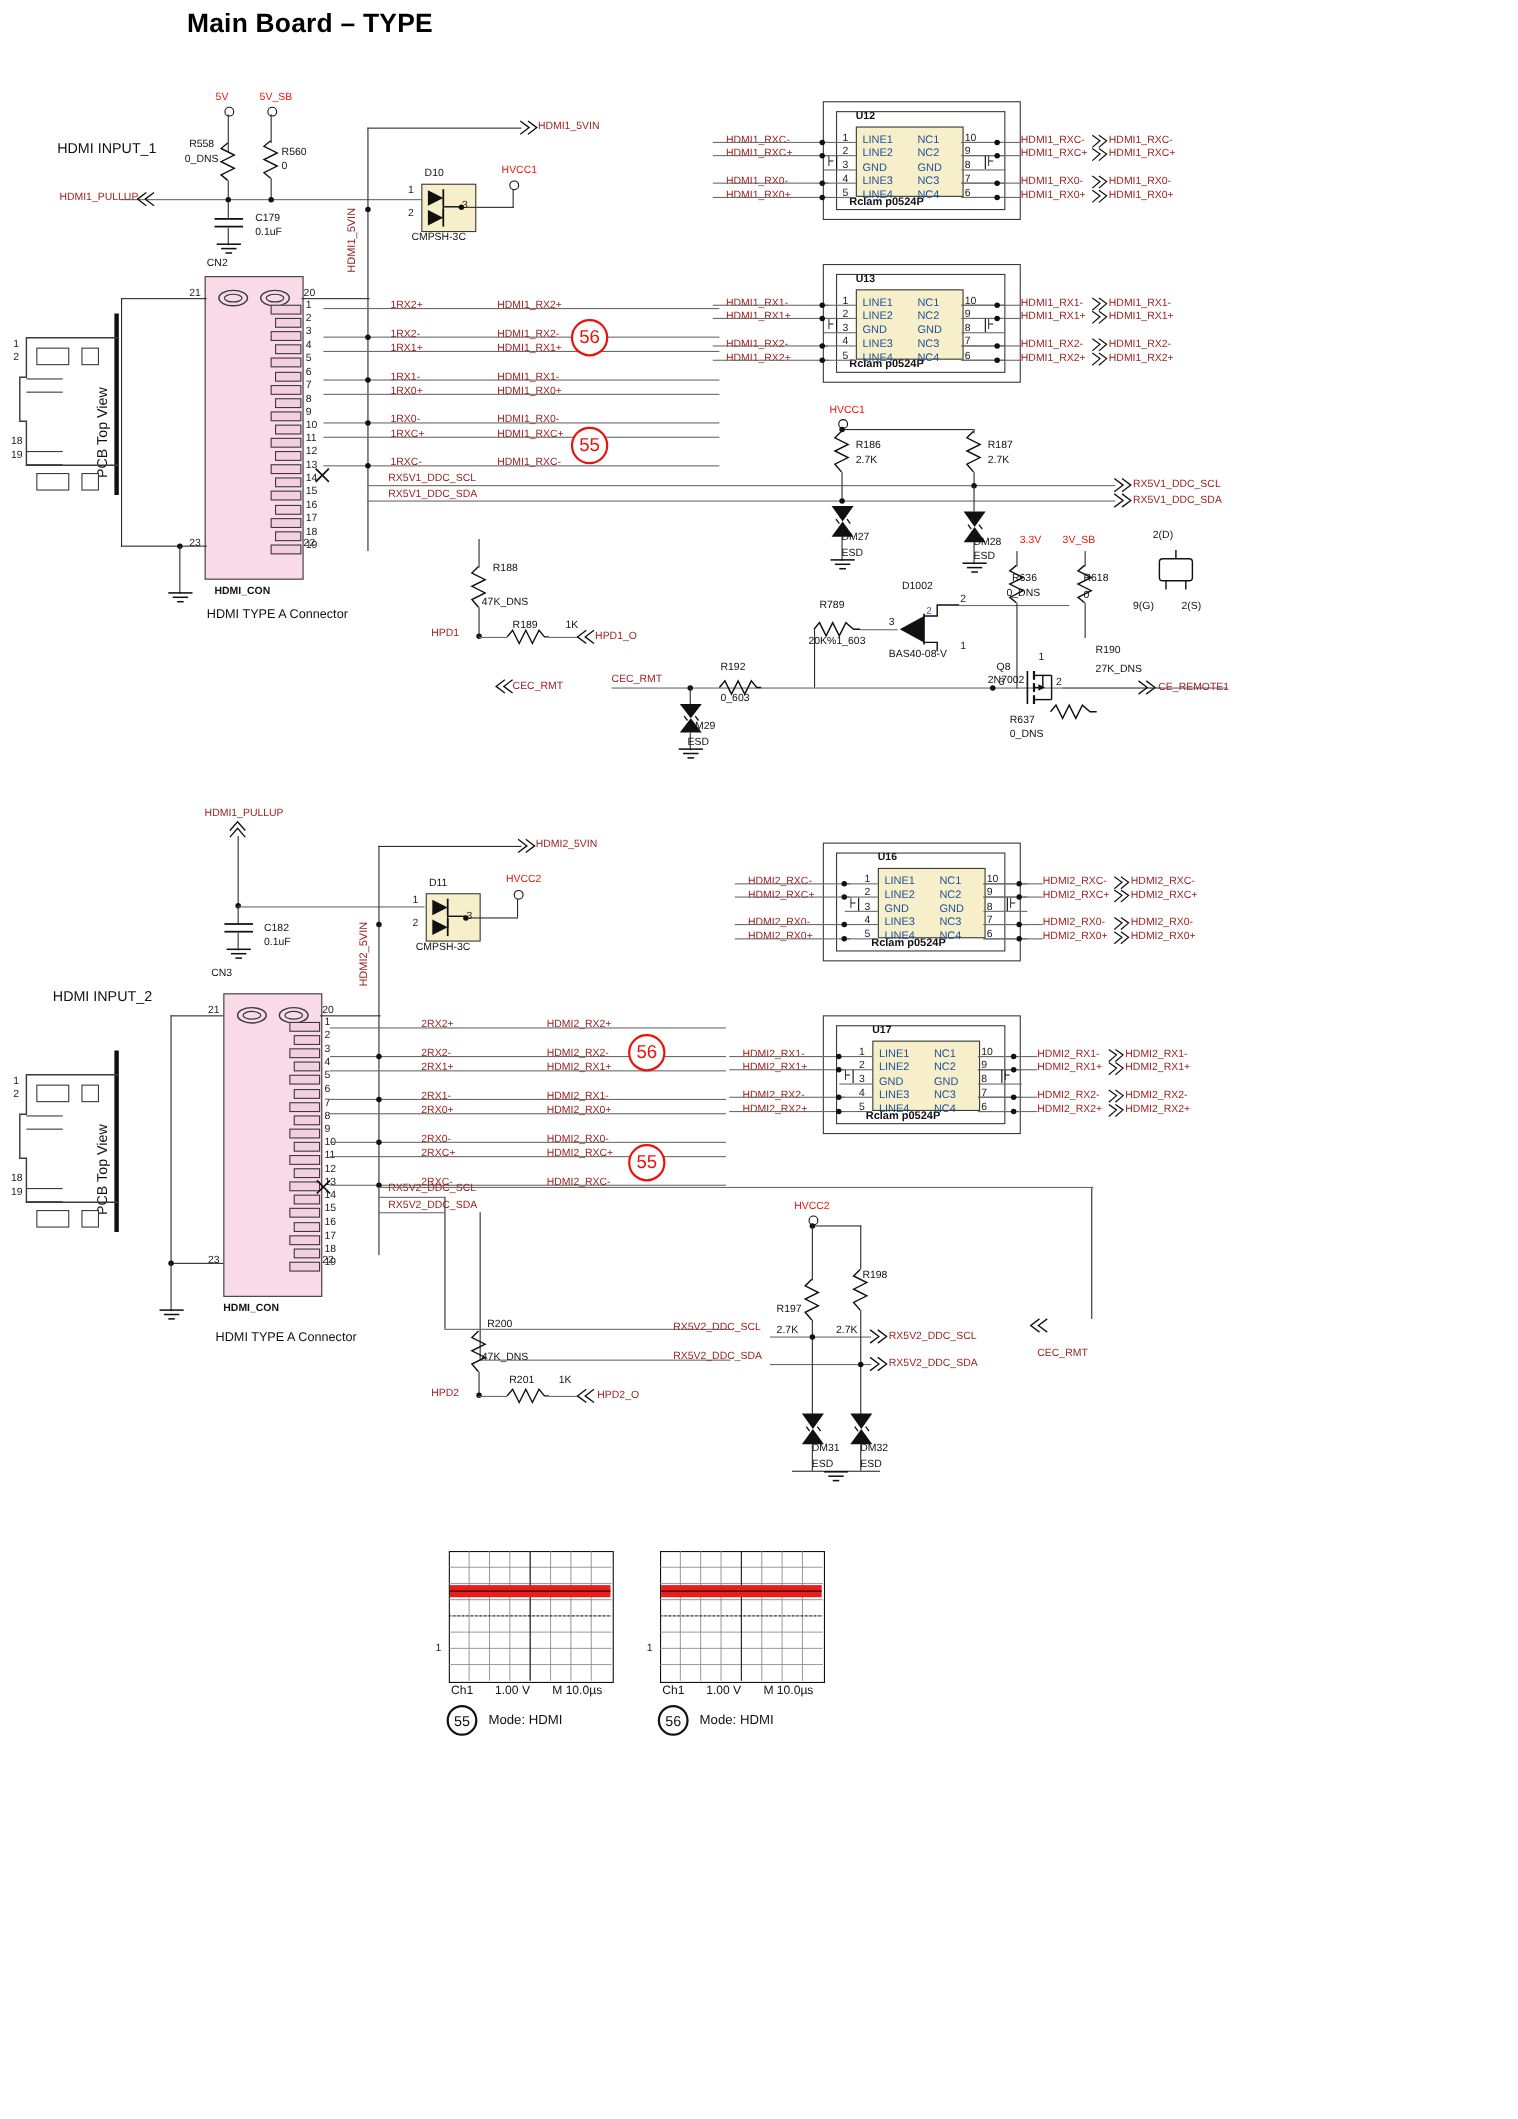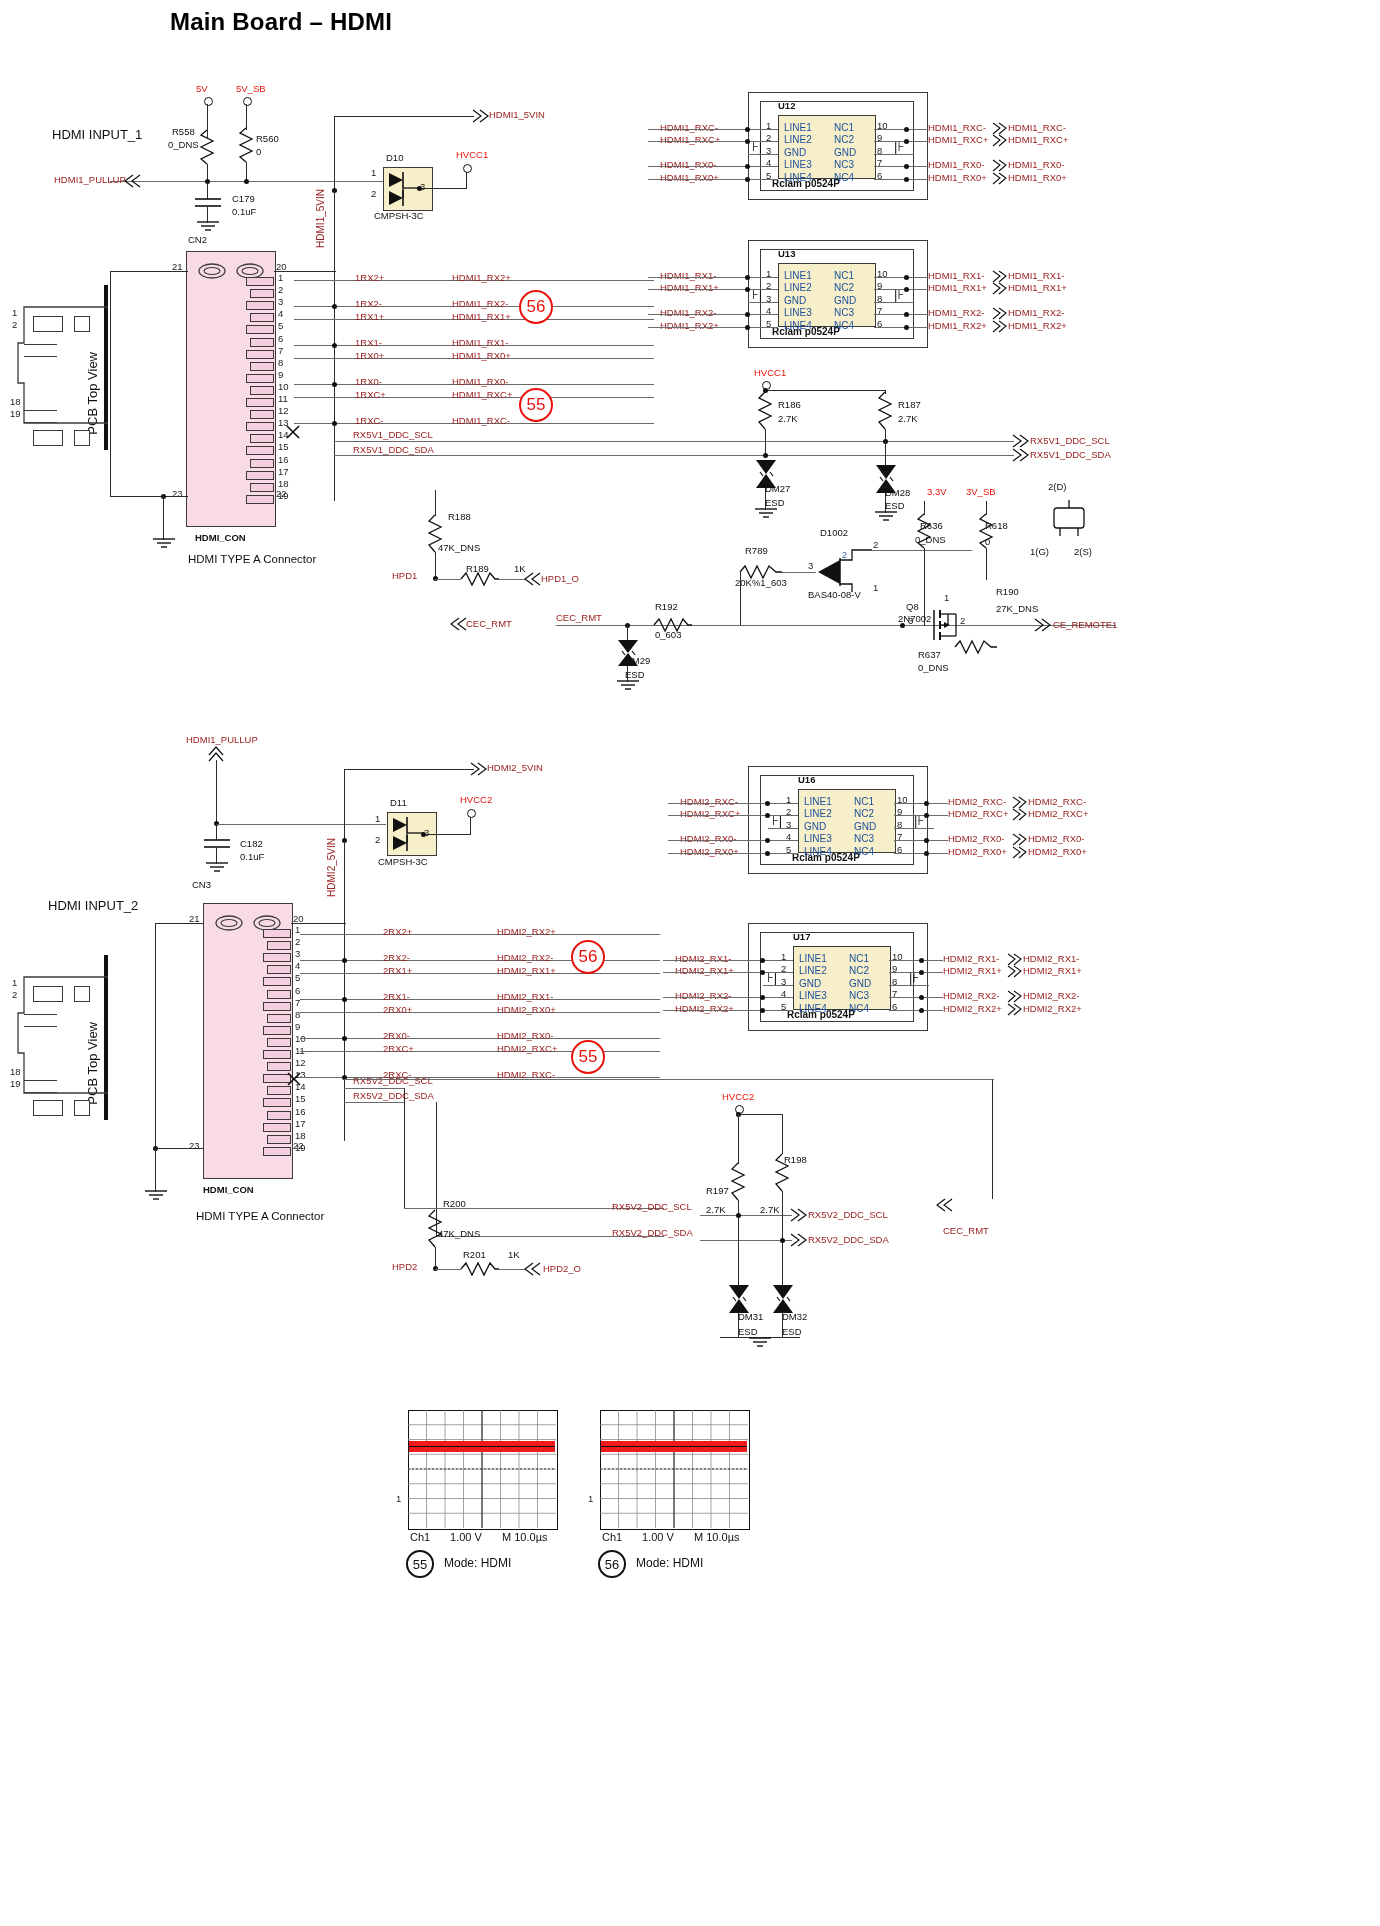--- a/index.html
+++ b/index.html
@@ -29,21 +29,21 @@
   .scope{position:absolute;background:#fff;border:1px solid #111;}
   svg{position:absolute;overflow:visible;}
   .term{position:absolute;width:7px;height:7px;border:1.3px solid #111;border-radius:50%;background:#fff;}
   .padrect{position:absolute;border:1.3px solid #3a3a3a;background:#fff;}
 </style>
 </head>
 <body>
 
 <div id="root">
 
-  <div class="t title" style="left:170px;top:10px;">Main Board – HDMI</div>
+  <div class="t title" style="left:170px;top:10px;">Main Board – TYPE</div>
 
   <div>
 
     <div class="t lbl blk" style="left:52px;top:128px;font-size:13px;">HDMI INPUT_1</div>
 
     <div class="t lblsm rred" style="left:196px;top:84px;">5V</div>
     <div class="term" style="left:204px;top:97px;"></div>
     <div class="wirev" style="left:207px;top:104px;height:34px;"></div>
     <svg style="left:200px;top:130px;width:16px;height:40px;">
       <polyline points="7,0 1,5 13,11 1,17 13,23 1,29 7,34" fill="none" stroke="#111" stroke-width="1.3"></polyline>
@@ -571,21 +571,21 @@
     <div class="t lblsm rred" style="left:966px;top:487px;">3V_SB</div>
     <div class="wirev" style="left:986px;top:548px;height:32px;"></div>
 
     <div class="t lblsm blk" style="left:1048px;top:482px;">2(D)</div>
     <svg style="left:1036px;top:498px;width:66px;height:40px;">
       <rect x="18" y="10" width="30" height="20" rx="3" fill="#fff" stroke="#111" stroke-width="1.3"></rect>
       <line x1="33" y1="10" x2="33" y2="2" stroke="#111" stroke-width="1.3"></line>
       <line x1="24" y1="30" x2="24" y2="38" stroke="#111" stroke-width="1.3"></line>
       <line x1="42" y1="30" x2="42" y2="38" stroke="#111" stroke-width="1.3"></line>
     </svg>
-    <div class="t lblsm blk" style="left:1030px;top:547px;">1(G)</div>
+    <div class="t lblsm blk" style="left:1030px;top:547px;">9(G)</div>
     <div class="t lblsm blk" style="left:1074px;top:547px;">2(S)</div>
 
     <div class="t lblsm blk" style="left:906px;top:602px;">Q8</div>
     <div class="t lblsm blk" style="left:898px;top:614px;">2N7002</div>
     <svg style="left:922px;top:604px;width:42px;height:42px;">
       <line x1="12" y1="6" x2="12" y2="36" stroke="#111" stroke-width="1.5"></line>
       <line x1="18" y1="6" x2="18" y2="14" stroke="#111" stroke-width="2"></line>
       <line x1="18" y1="17" x2="18" y2="25" stroke="#111" stroke-width="2"></line>
       <line x1="18" y1="28" x2="18" y2="36" stroke="#111" stroke-width="2"></line>
       <line x1="18" y1="10" x2="34" y2="10" stroke="#111" stroke-width="1.3"></line>

